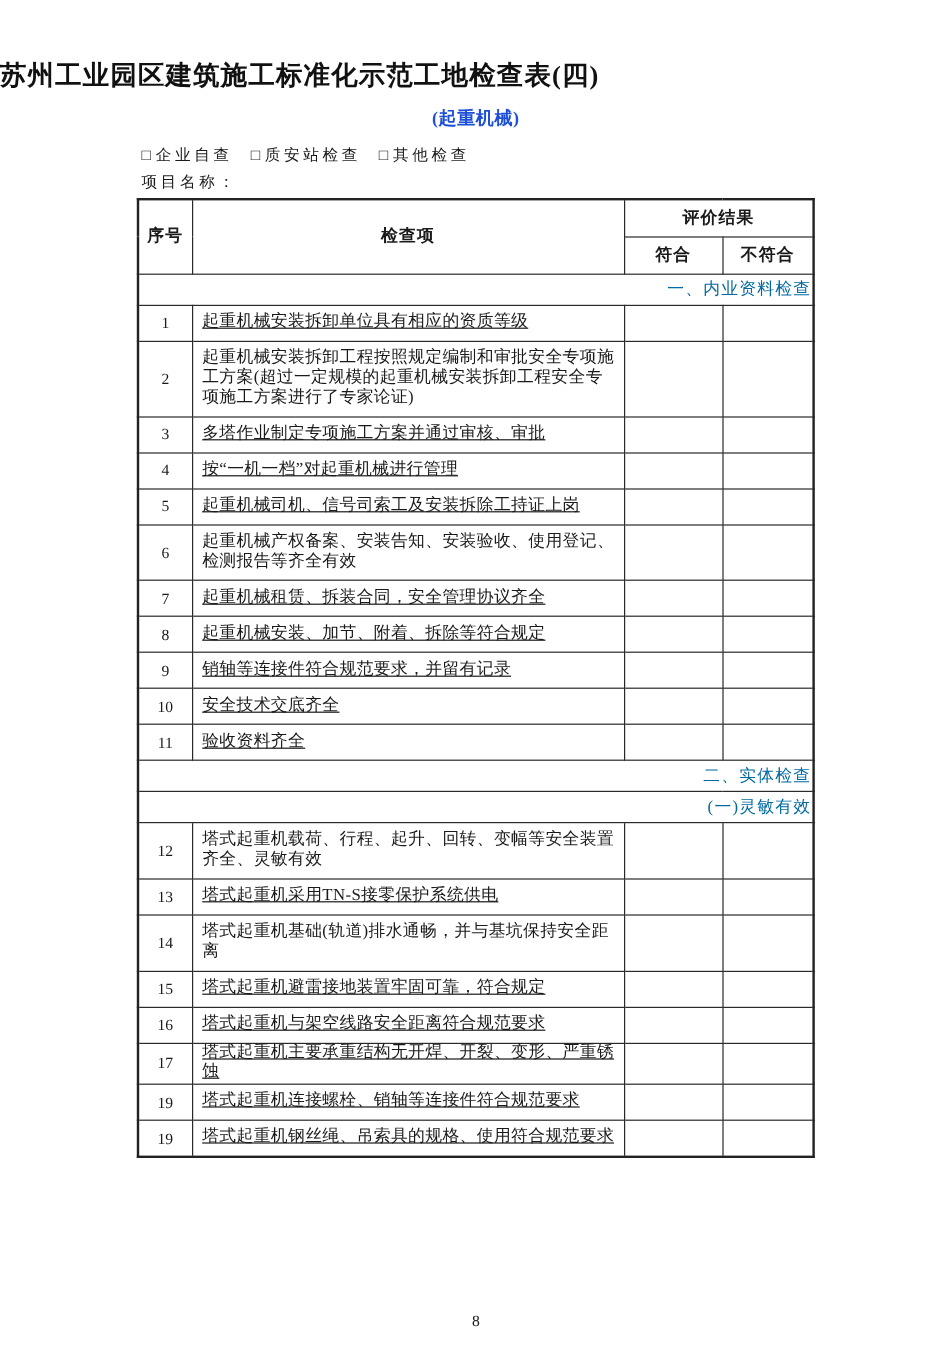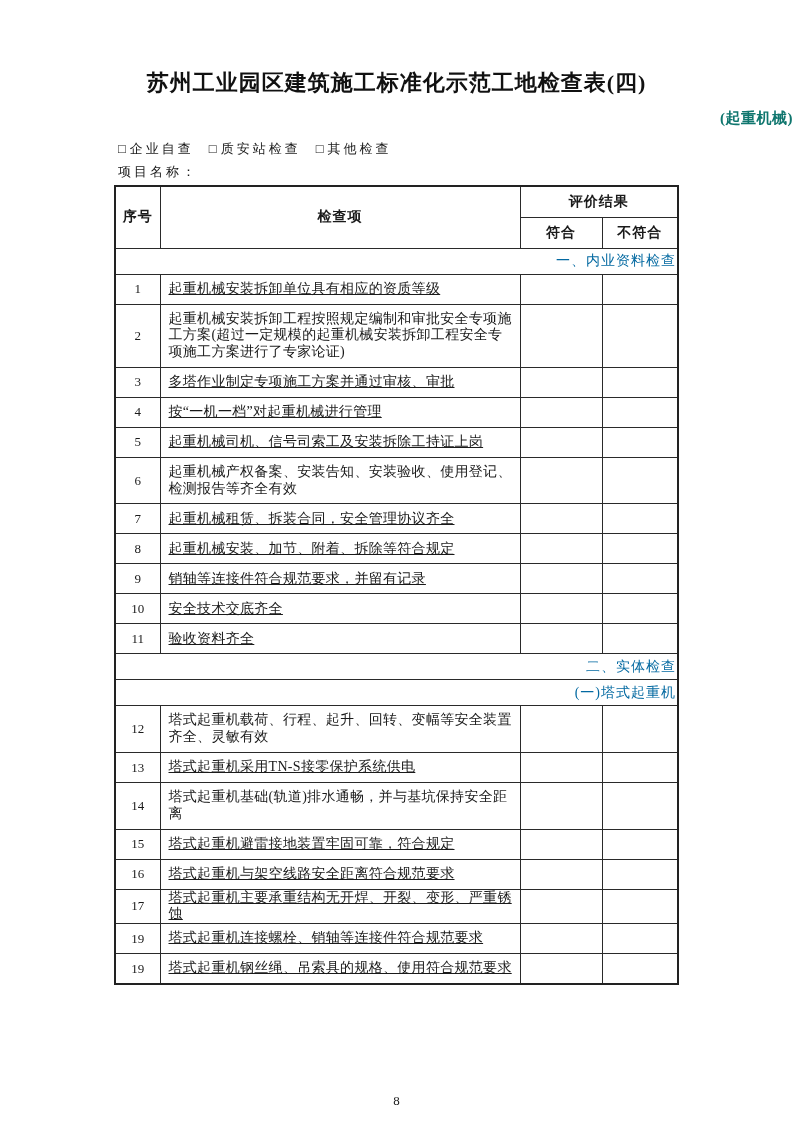--- a/index.html
+++ b/index.html
@@ -12,34 +12,34 @@
     width: 793px;
     height: 1121px;
     background: #ffffff;
     color: #1a1a1a;
     font-family: "Liberation Serif", "DejaVu Serif", serif;
     overflow: hidden;
     box-sizing: border-box;
   }
   .title {
     margin: 0;
-    padding-top: 68px;
-    text-align: center;
+    padding-top: 48px;
+    text-align: left;
     font-size: 22px;
     font-weight: 700;
     letter-spacing: 1px;
     color: #111;
   }
   .subtitle {
     margin-top: 11px;
-    text-align: right;
+    text-align: center;
     font-size: 15px;
     font-weight: 700;
     letter-spacing: 0.5px;
-    color: #0f766e;
+    color: #1d4ed8;
   }
   .check-options {
     margin: 12px 0 0 118px;
     font-size: 13px;
     letter-spacing: 3px;
     color: #1a1a1a;
   }
   .check-option { margin-right: 15px; }
   .checkbox-glyph { margin-right: 1px; }
   .project-label {
@@ -199,21 +199,21 @@
         <tr>
           <td class="no-cell">11</td>
           <td class="item-cell single">验收资料齐全</td>
           <td class="mark-cell"></td>
           <td class="mark-cell"></td>
         </tr>
         <tr>
           <td colspan="4" class="section-cell">二、实体检查</td>
         </tr>
         <tr>
-          <td colspan="4" class="section-cell">(一)塔式起重机</td>
+          <td colspan="4" class="section-cell">(一)灵敏有效</td>
         </tr>
         <tr>
           <td class="no-cell">12</td>
           <td class="item-cell">塔式起重机载荷、行程、起升、回转、变幅等安全装置齐全、灵敏有效</td>
           <td class="mark-cell"></td>
           <td class="mark-cell"></td>
         </tr>
         <tr>
           <td class="no-cell">13</td>
           <td class="item-cell single">塔式起重机采用TN-S接零保护系统供电</td>

